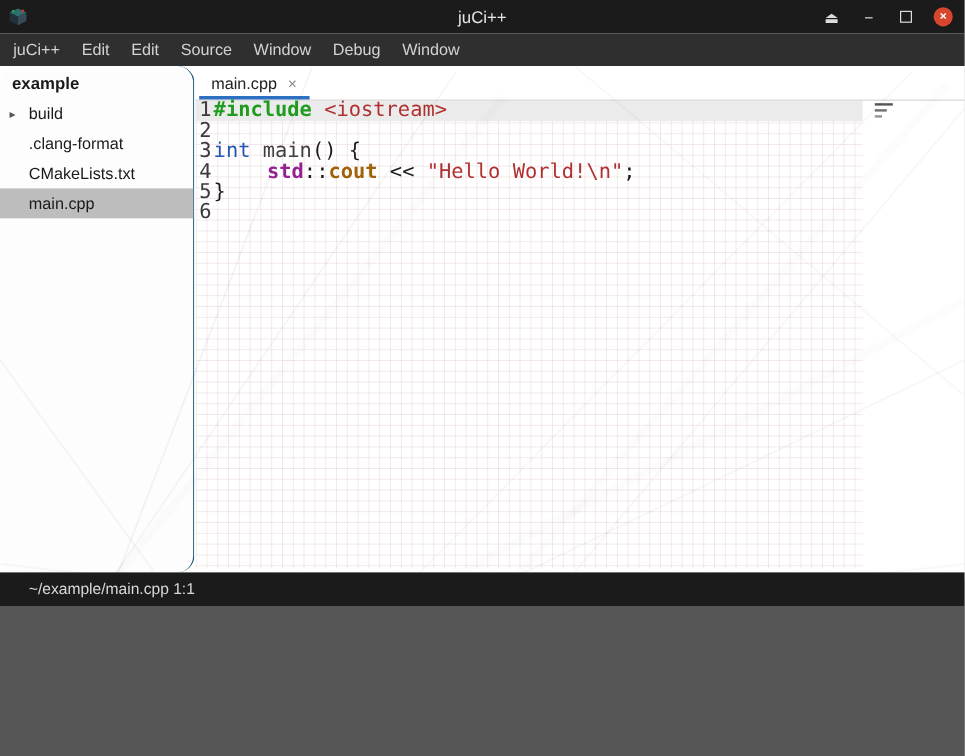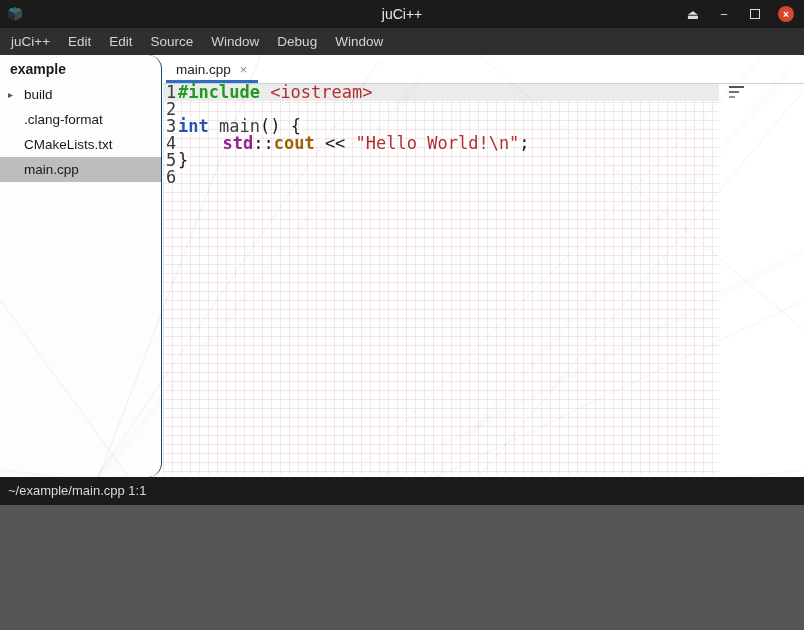--- a/index.html
+++ b/index.html
@@ -45,36 +45,36 @@
         linear-gradient(to bottom, rgba(195,145,155,0.20) 1px, transparent 1px);
       background-size:9px 9px;pointer-events:none;}
   .code-lines{position:relative;}
   .code-line{height:17px;line-height:17px;font-family:"DejaVu Sans Mono",monospace;font-size:17px;
              white-space:pre;width:556px;}
   .code-line.hl{background:#ebebeb;}
   .ln{display:inline-block;width:12px;padding-left:3px;color:#3a3a3a;}
   .tok-plain{color:#1a1a1a;}
   .tok-preproc{color:#1f9c1f;font-weight:bold;}
   .tok-string{color:#b03030;}
-  .tok-keyword{color:#2557b0;font-weight:bold;}
+  .tok-keyword{color:#2557b0;font-weight:normal;}
   .tok-func{color:#404040;}
   .tok-ns{color:#942192;font-weight:bold;margin-left:24px;}
   .tok-bold{color:#a16207;font-weight:bold;}
 
   .minimap{position:absolute;left:566px;top:2px;width:22px;}
   .mm-line{height:2px;background:#555;margin-bottom:3px;}
   .mm-line.l1{width:15px;}
   .mm-line.l2{width:10px;background:#707070;}
   .mm-line.l3{width:6px;background:#949494;}
 
   .bottom-panel{position:absolute;left:0;right:0;top:428px;bottom:0;border-top:1px solid #cfcfcf;background:#fff;}
 
   
   .statusbar{position:absolute;bottom:0;left:0;right:0;height:28px;background:#1b1b1b;color:#d8d8d8;
-             font-size:13px;line-height:28px;padding-left:8px;box-sizing:border-box;z-index:10;}
+             font-size:13px;line-height:28px;padding-left:24px;box-sizing:border-box;z-index:10;}
 
   
   .texture{position:absolute;inset:0;z-index:5;pointer-events:none;}
 </style>
 </head>
 <body>
 
 <div class="window">
 
   <div class="titlebar">

